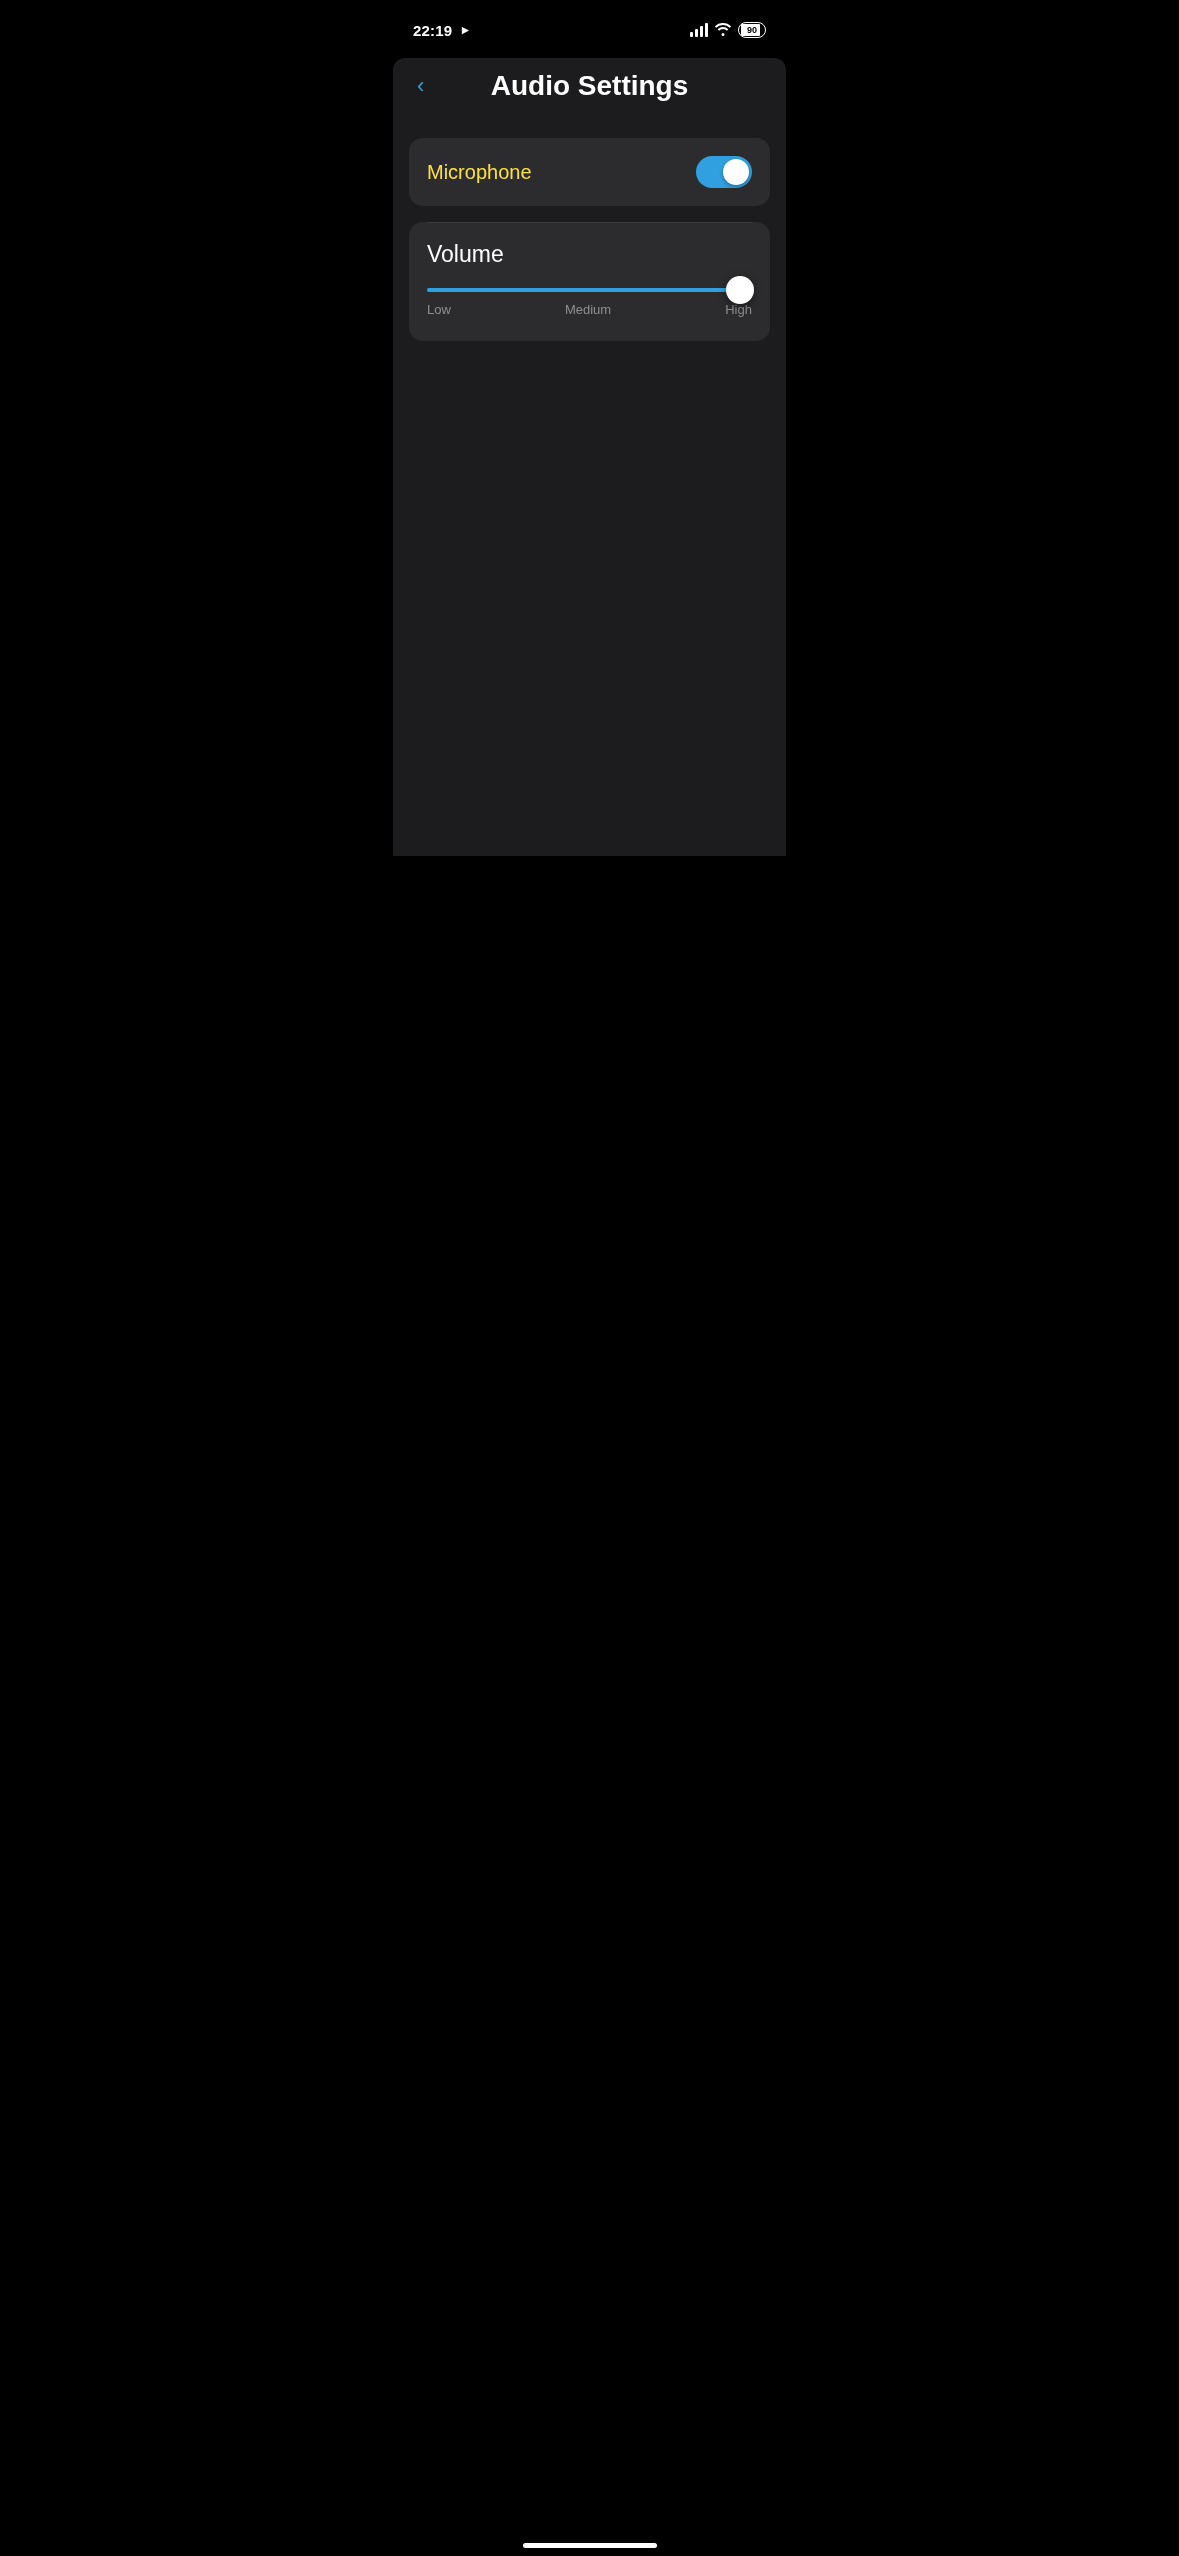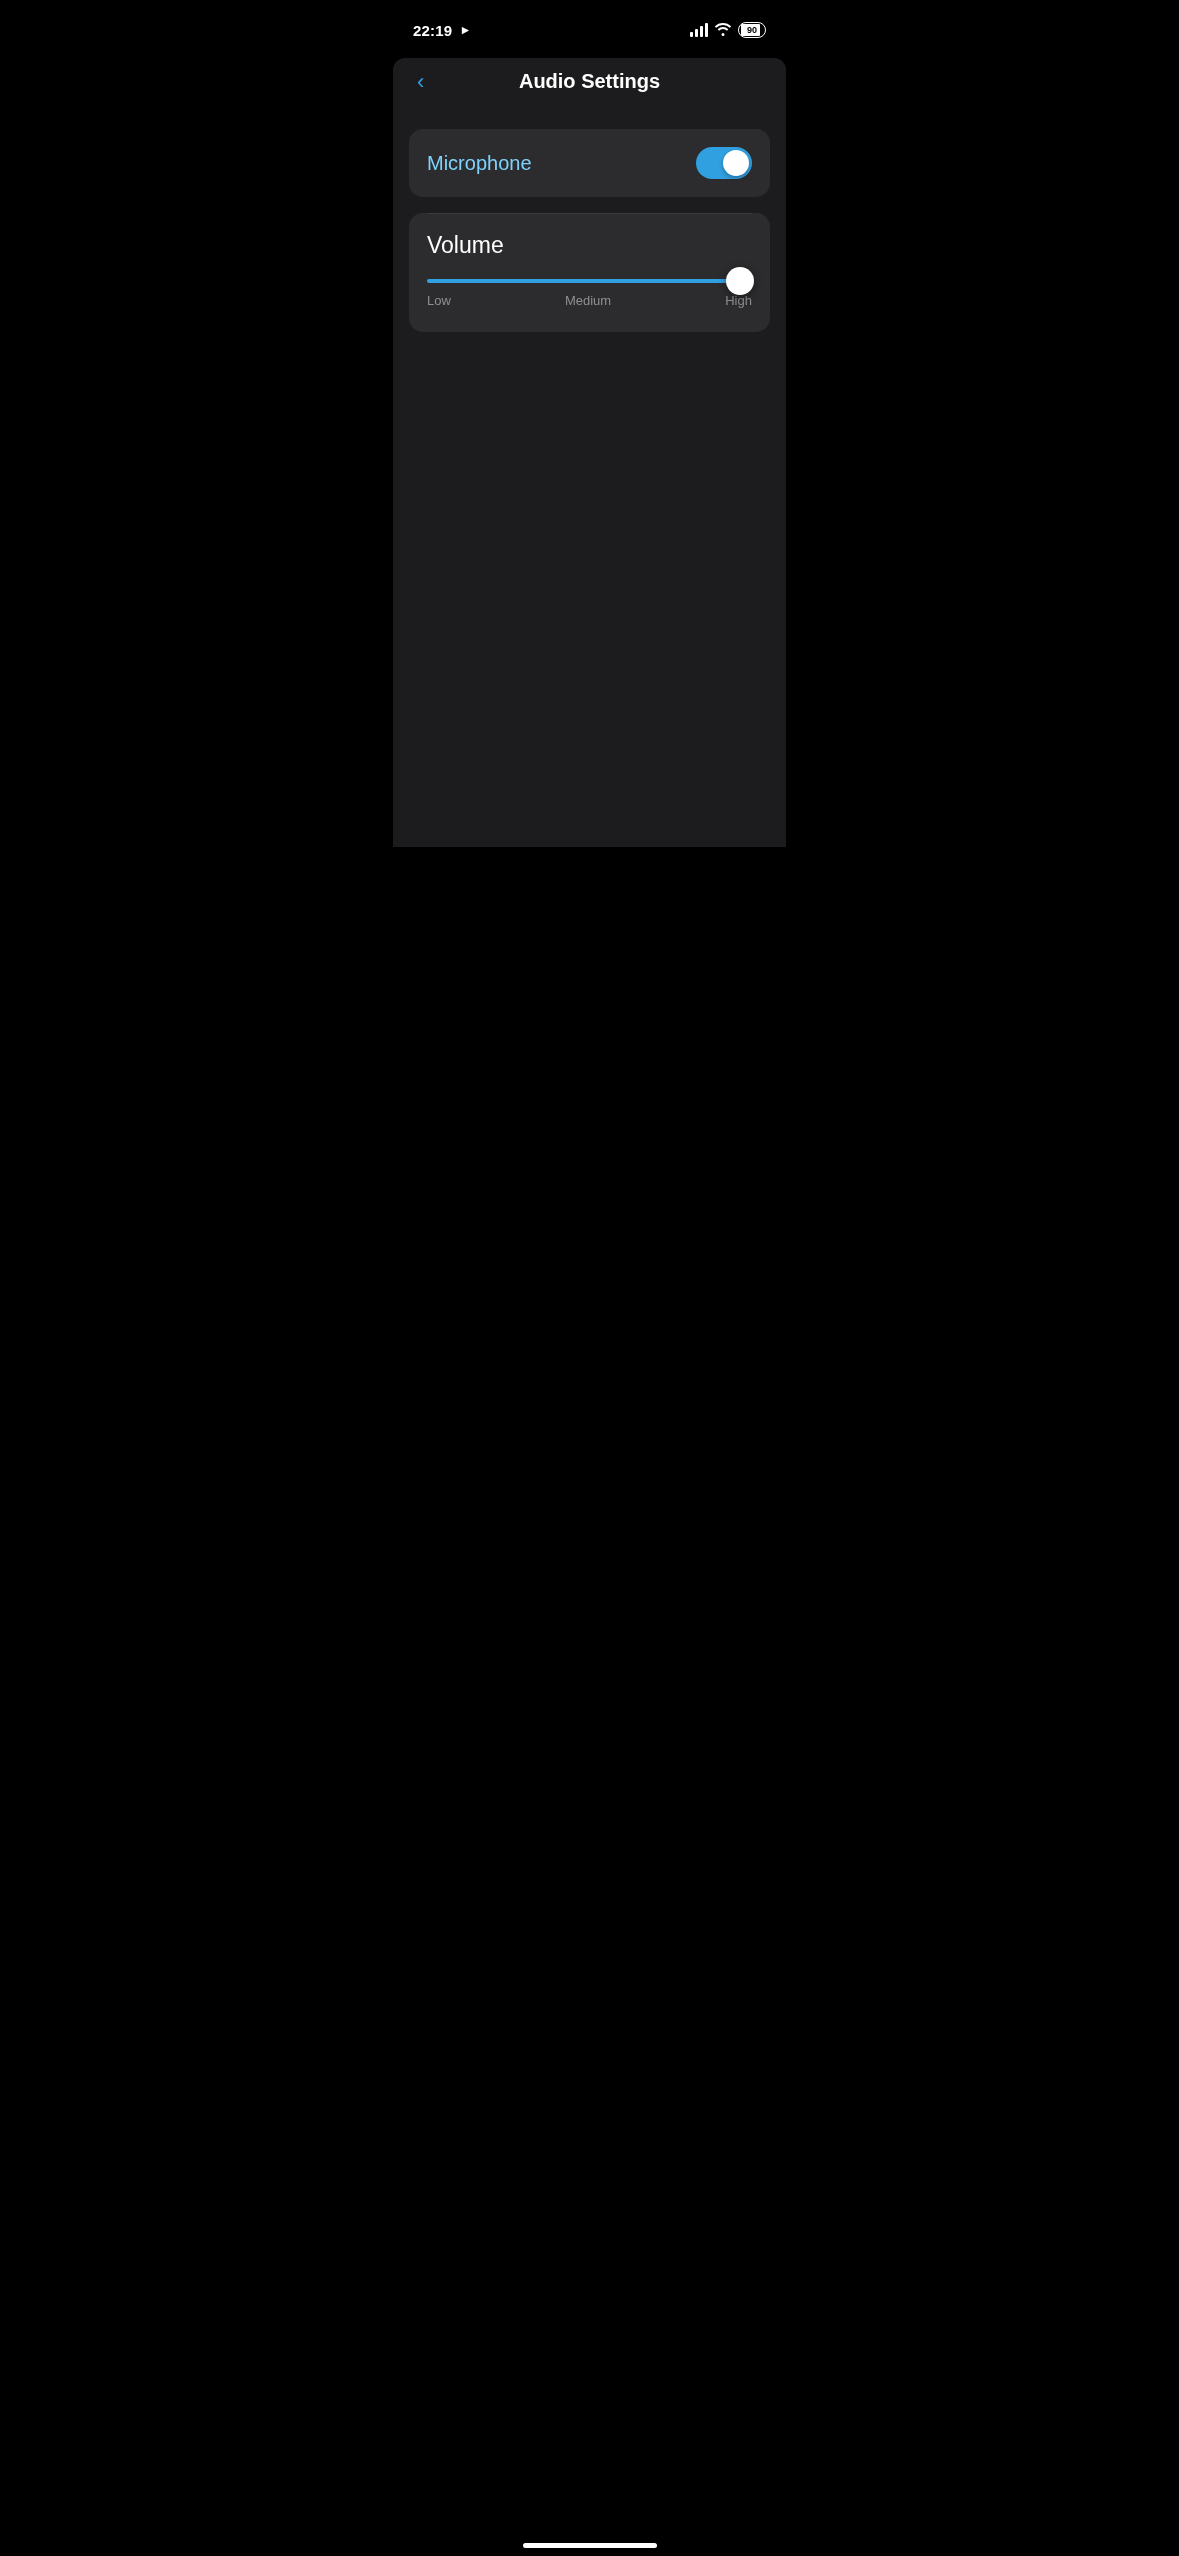--- a/index.html
+++ b/index.html
@@ -112,21 +112,21 @@
       padding: 4px;
     }
 
     .back-chevron {
       font-size: 22px;
       font-weight: 300;
       line-height: 1;
     }
 
     .nav-title {
-      font-size: 20px;
+      font-size: 28px;
       font-weight: 700;
       color: #ffffff;
       text-align: center;
     }
 
     
     .main-content {
       background-color: #1c1c1e;
       padding: 20px 16px;
       min-height: calc(852px - 54px - 60px);
@@ -143,21 +143,21 @@
     .settings-row {
       display: flex;
       align-items: center;
       justify-content: space-between;
       padding: 18px 18px;
     }
 
     .settings-label {
       font-size: 20px;
       font-weight: 500;
-      color: #7dd3fc;
+      color: #fde047;
     }
 
     
     .toggle-switch {
       position: relative;
       width: 56px;
       height: 32px;
       cursor: pointer;
     }
 

